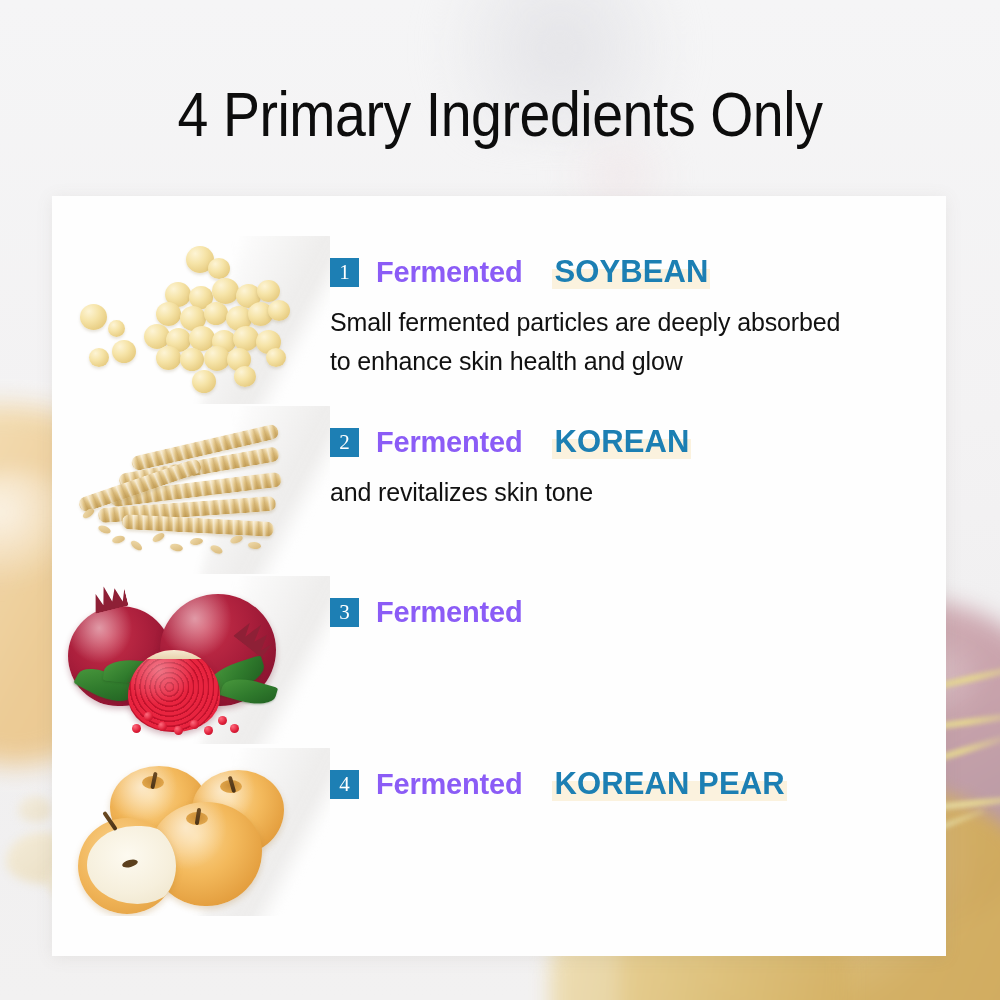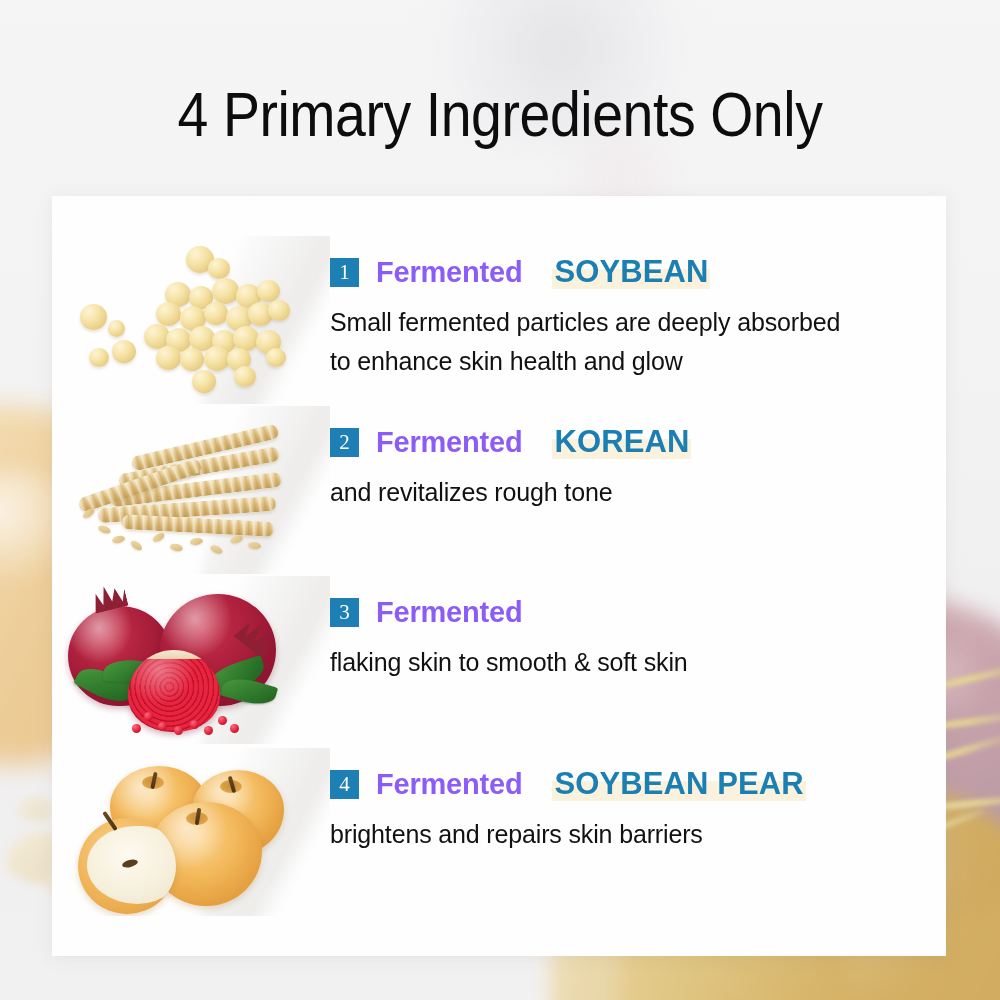--- a/index.html
+++ b/index.html
@@ -432,21 +432,21 @@
       <div class="grain" style="left:178px; top:130px; transform:rotate(-20deg);"></div>
       <div class="grain" style="left:196px; top:136px; transform:rotate(6deg);"></div>
       <div class="grain" style="left:30px;  top:104px; transform:rotate(-36deg);"></div>
     </div>
     <div class="txtblock">
       <div class="ing-line">
         <div class="badge">2</div>
         <div class="ferm">Fermented</div>
         <div class="iname">KOREAN</div>
       </div>
-      <div class="desc">and revitalizes rough tone</div>
+      <div class="desc">and revitalizes skin tone</div>
     </div>
   </div>
 
   <div class="row r3">
     <div class="thumb">
       <div class="sweep"></div>
 
       <div class="pom" style="left:16px; top:30px; width:104px; height:100px;"></div>
       <div class="pom-crown" style="left:40px; top:8px; width:34px; height:26px; transform:rotate(-14deg);"></div>
 
@@ -468,21 +468,20 @@
       <div class="aril" style="left:152px; top:150px;"></div>
       <div class="aril" style="left:166px; top:140px;"></div>
       <div class="aril" style="left:80px;  top:148px;"></div>
       <div class="aril" style="left:178px; top:148px;"></div>
     </div>
     <div class="txtblock">
       <div class="ing-line">
         <div class="badge">3</div>
         <div class="ferm">Fermented</div>
       </div>
-      <div class="desc">flaking skin to smooth &amp; soft skin</div>
     </div>
   </div>
 
   <div class="row r4">
     <div class="thumb">
       <div class="sweep"></div>
 
       <div class="pear" style="left:58px;  top:18px;  width:98px;  height:86px;"></div>
       <div class="pear-dimple" style="left:90px;  top:28px;"></div>
       <div class="pear-stem" style="left:100px; top:24px; transform:rotate(12deg);"></div>
@@ -498,19 +497,18 @@
       <div class="pear-cut" style="left:26px; top:70px; width:98px; height:96px;">
         <div class="pear-flesh"></div>
       </div>
       <div class="pear-core" style="left:70px; top:112px;"></div>
       <div class="pear-stem" style="left:56px; top:62px; height:22px; transform:rotate(-34deg);"></div>
     </div>
     <div class="txtblock">
       <div class="ing-line">
         <div class="badge">4</div>
         <div class="ferm">Fermented</div>
-        <div class="iname">SOYBEAN PEAR</div>
+        <div class="iname">KOREAN PEAR</div>
       </div>
-      <div class="desc">brightens and repairs skin barriers</div>
     </div>
   </div>
 
 </div>
 
 </body></html>

